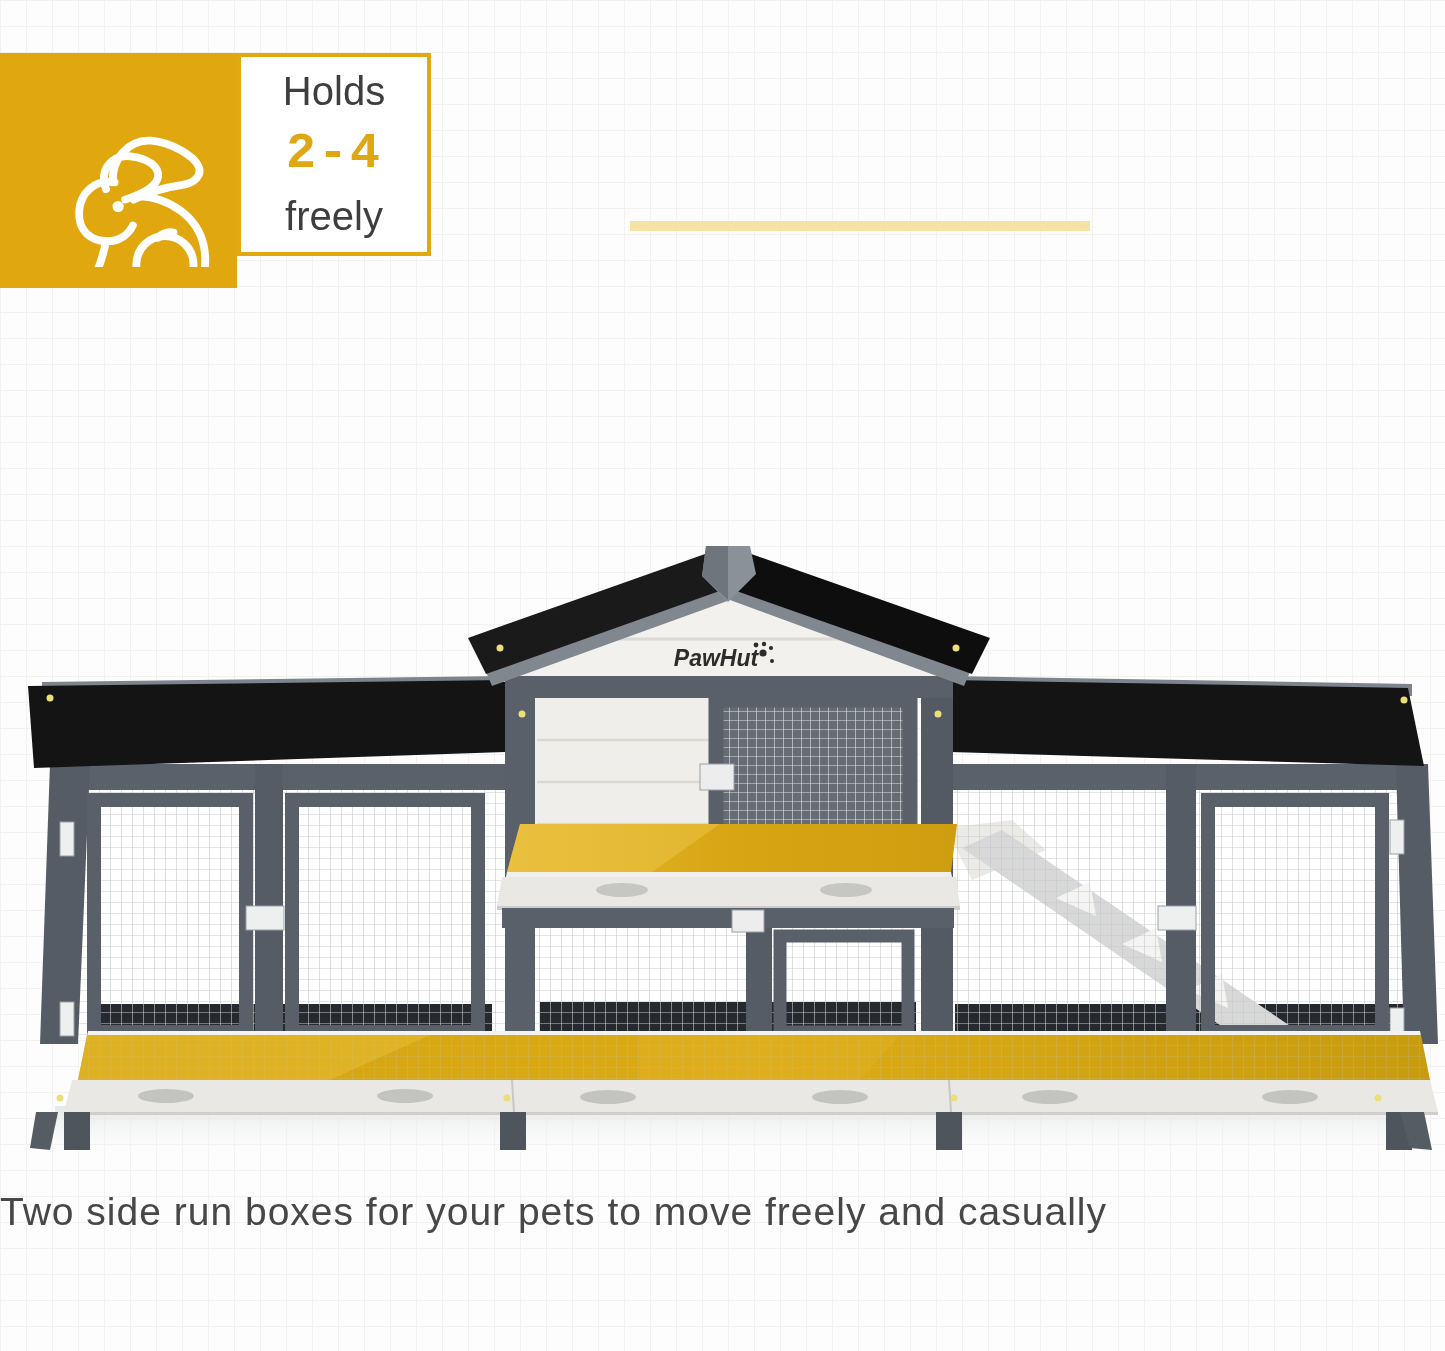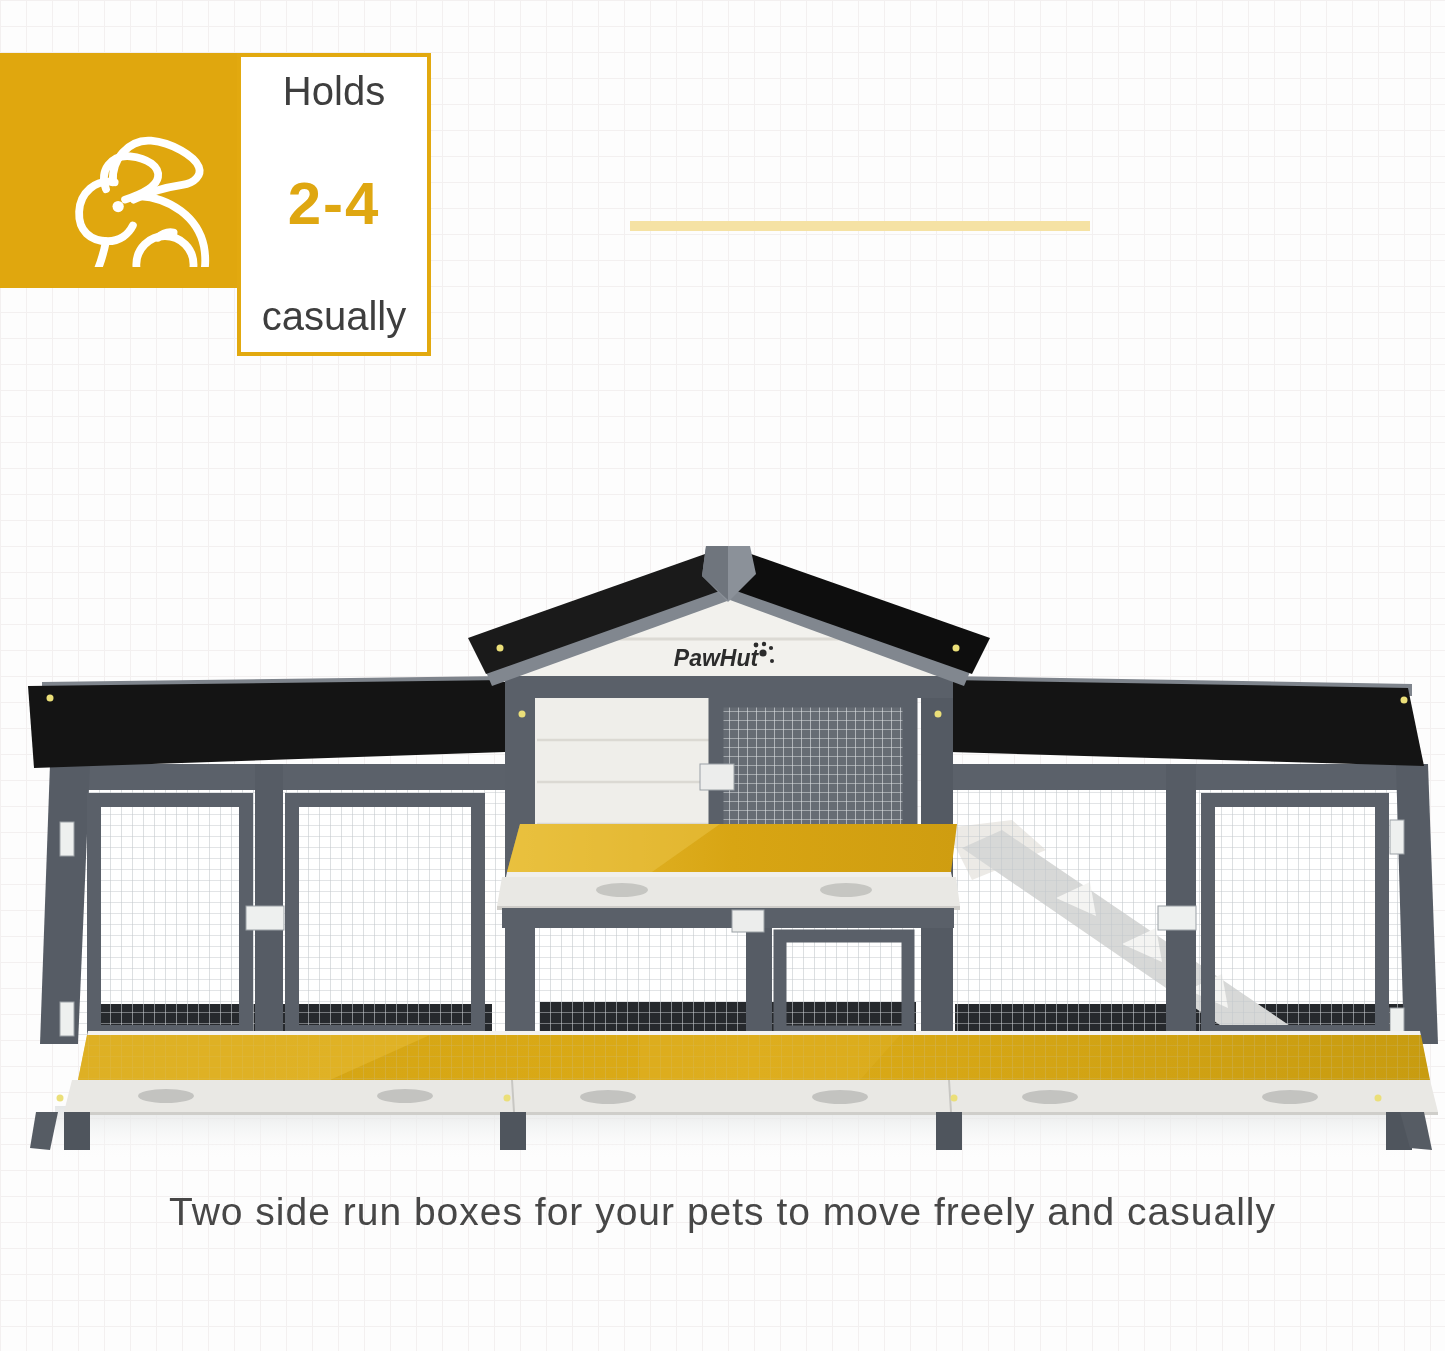--- a/index.html
+++ b/index.html
@@ -11,38 +11,38 @@
       linear-gradient(#f3f0f0 1px, transparent 1px),
       linear-gradient(90deg, #f3f0f0 1px, transparent 1px);
     background-size:26px 26px;
   }
   
   .brand-box{
     position:absolute;left:0;top:53px;width:237px;height:235px;
     background:#E0A70E;display:flex;align-items:center;justify-content:center;
   }
   .count-box{
-    position:absolute;left:237px;top:53px;width:194px;height:303px;
+    position:absolute;left:237px;top:53px;width:194px;height:203px;
     background:#ffffff;border:4px solid #E2A90F;box-sizing:border-box;
     display:flex;flex-direction:column;align-items:center;justify-content:space-between;
     padding:14px 0 16px 0;
   }
   .count-box .small{font-size:40px;color:#3E3E3E;line-height:1;}
-  .count-box .big{font-size:60px;font-weight:bold;color:#DFA711;line-height:1;letter-spacing:2px;}
+  .count-box .big{font-size:50px;font-weight:bold;color:#DFA711;line-height:1;letter-spacing:2px;font-family:Liberation Mono, monospace;}
   
   .heading{
     position:absolute;left:626px;top:122px;
     font-size:57px;font-weight:bold;color:#E6AE19;letter-spacing:2px;white-space:nowrap;
   }
   .heading-underline{
     position:absolute;left:630px;top:221px;width:460px;height:10px;background:#F5E2A4;
   }
   
   .caption{
-    position:absolute;left:0;top:1190px;width:1445px;text-align:center;
+    position:absolute;left:0;top:1190px;width:1445px;
     font-size:39px;color:#474747;letter-spacing:1px;
   }
   .photo{position:absolute;left:0;top:530px;}
 </style>
 </head>
 <body>
 
 <div class="page">
 
   <div class="brand-box">
@@ -57,21 +57,21 @@
         <path d="M 90,186 C 86,206 80,222 73,234 C 68,246 76,252 90,251 C 102,250 110,245 114,236"></path>
         <path d="M 114,236 C 122,246 134,251 146,250"></path>
         <circle cx="192" cy="240" r="11"></circle>
       </g>
       <circle cx="104" cy="146" r="6.5" fill="#ffffff"></circle>
     </svg>
   </div>
   <div class="count-box">
     <div class="small">Holds</div>
     <div class="big">2-4</div>
-    <div class="small">casually</div>
+    <div class="small">freely</div>
   </div>
 
   <div class="heading-underline"></div>
 
   <svg class="photo" width="1445" height="640" viewBox="0 530 1445 640">
     <defs>
       <pattern id="mesh" width="11" height="11" patternUnits="userSpaceOnUse">
         <path d="M0 0H11M0 0V11" stroke="#c5c9cd" stroke-width="1.2" fill="none"></path>
       </pattern>
       <pattern id="meshW" width="9" height="9" patternUnits="userSpaceOnUse">

